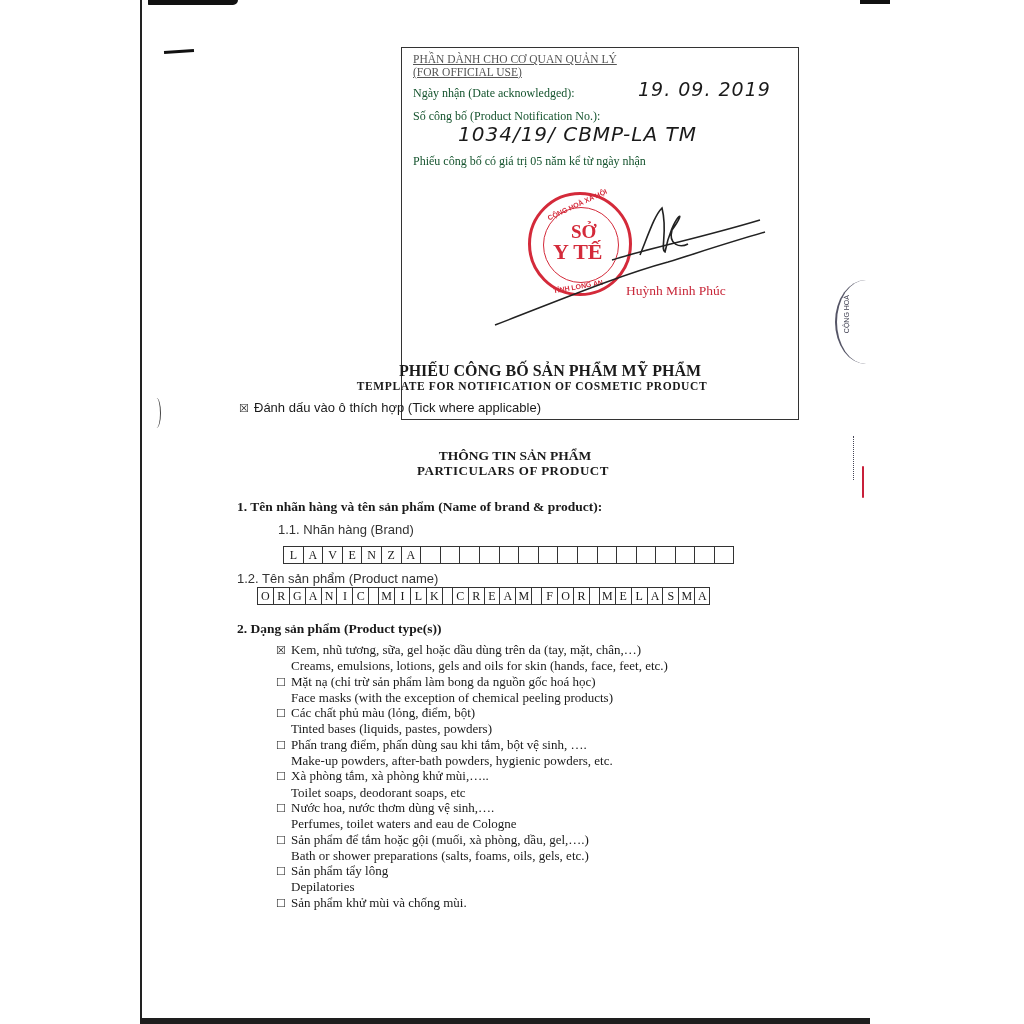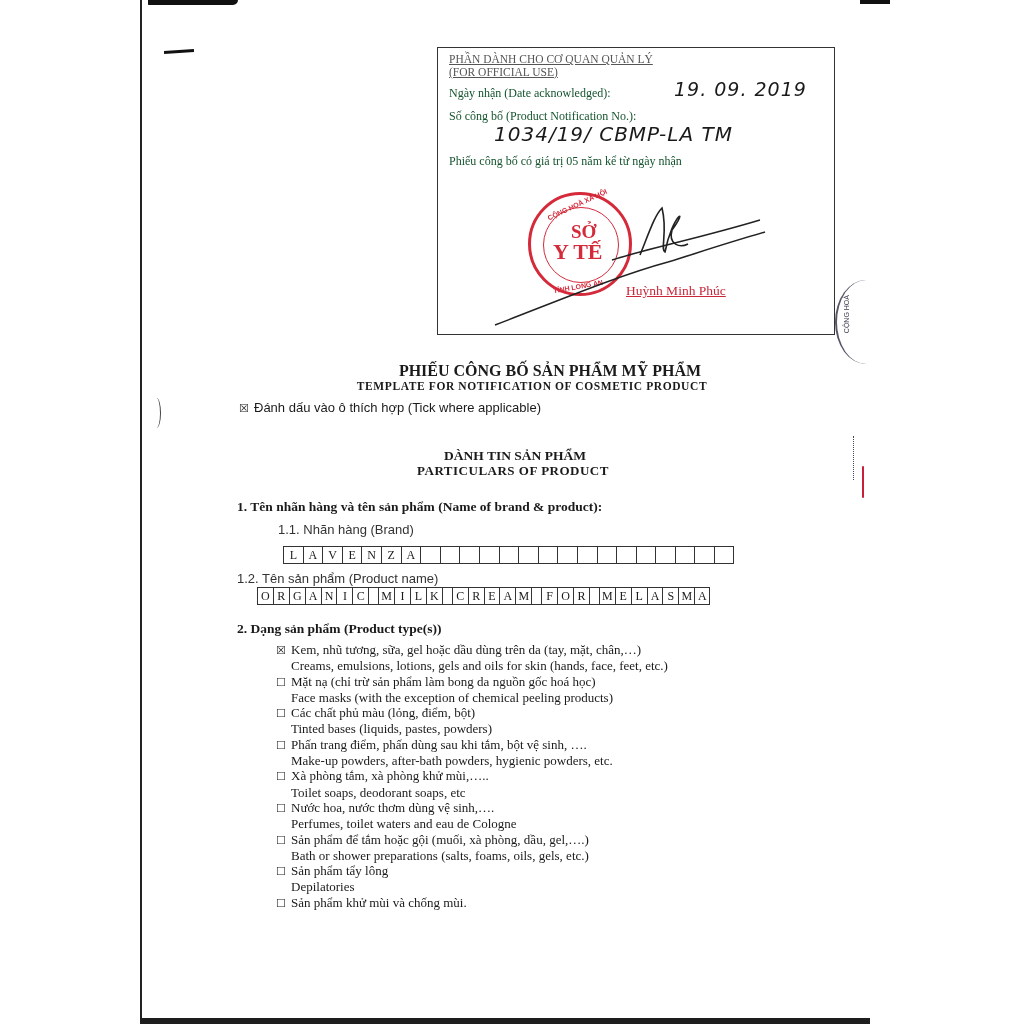--- a/index.html
+++ b/index.html
@@ -7,38 +7,38 @@
     width:1024px; height:1024px; background:#ffffff; position:relative; overflow:hidden;
     font-family:"Liberation Serif", serif; color:#1a1a1a;
   }
   .page-edge-left { position:absolute; left:140px; top:0; width:2px; height:1020px; background:#222; }
   .page-edge-bottom { position:absolute; left:140px; top:1018px; width:730px; height:6px; background:#1e1e1e; }
   .top-shadow { position:absolute; left:148px; top:0; width:90px; height:5px; background:#111; border-radius:0 0 30px 4px; }
   .top-right-mark { position:absolute; left:860px; top:0; width:30px; height:4px; background:#111; }
   .dash-mark { position:absolute; left:164px; top:50px; width:30px; height:3px; background:#111; transform:rotate(-4deg); }
 
   .official-box {
-    position:absolute; left:437px; top:47px; width:398px; height:288px;
+    position:absolute; left:401px; top:47px; width:398px; height:373px;
     border:1.5px solid #333; box-sizing:border-box;
   }
   .official-box .hdr { position:absolute; left:11px; top:5px; font-size:11.5px; line-height:13px; color:#555; text-decoration:underline; }
   .official-box .lbl { position:absolute; left:11px; font-size:12px; color:#14532d; }
   .hand { position:absolute; font-family:"DejaVu Sans", sans-serif; font-style:italic; color:#1a1a1a; letter-spacing:1px; }
   .stamp {
     position:absolute; left:528px; top:192px; width:104px; height:104px; border-radius:50%;
     border:3px solid #d42a3a; box-sizing:border-box;
   }
   .stamp-inner {
     position:absolute; left:12px; top:12px; width:74px; height:74px; border-radius:50%;
     border:1.5px solid #d42a3a;
   }
   .stamp-ring-text { position:absolute; font-size:7px; color:#d42a3a; font-family:"Liberation Sans", sans-serif; font-weight:bold; }
   .stamp-so { position:absolute; left:40px; top:26px; font-size:19px; color:#d42a3a; font-weight:bold; }
   .stamp-yte { position:absolute; left:22px; top:44px; font-size:22px; color:#d42a3a; font-weight:bold;text-align:right; }
-  .signer { position:absolute; left:626px; top:283px; font-size:13.5px; color:#c8283a;text-decoration:underline; }
+  .signer { position:absolute; left:626px; top:283px; font-size:13.5px; color:#c8283a; }
   .sig-svg { position:absolute; left:0; top:0; }
 
   .title-vn { position:absolute; left:0; width:1024px; top:362px; text-align:center; font-size:16px; font-weight:bold; padding-left:76px; box-sizing:border-box; }
   .title-en { position:absolute; left:0; width:1024px; top:380px; text-align:center; font-size:11.5px; font-weight:bold; letter-spacing:0.6px; padding-left:40px; box-sizing:border-box; }
   .legend { position:absolute; left:239px; top:400px; font-size:13px; font-family:"Liberation Sans", sans-serif; }
   .sub-vn { position:absolute; left:0; width:1024px; top:448px; text-align:center; font-size:13.5px; font-weight:bold; padding-left:6px; box-sizing:border-box; }
   .sub-en { position:absolute; left:0; width:1024px; top:463px; text-align:center; font-size:13px; font-weight:bold; letter-spacing:0.5px; padding-left:2px; box-sizing:border-box; }
 
   .sec1 { position:absolute; left:237px; top:499px; font-size:13.5px; font-weight:bold; }
   .lab11 { position:absolute; left:237px; top:522px; font-size:13px; font-family:"Liberation Sans", sans-serif; color:#333;margin-left:41px; }
@@ -110,21 +110,21 @@
 <div class="right-dots"></div>
 <div class="right-red"></div>
 
 <div class="title-vn">PHIẾU CÔNG BỐ SẢN PHẨM MỸ PHẨM</div>
 <div class="title-en">TEMPLATE FOR NOTIFICATION OF COSMETIC PRODUCT</div>
 
 <div class="legend">
   <span class="cb">☒</span><span>Đánh dấu vào ô thích hợp (Tick where applicable)</span>
 </div>
 
-<div class="sub-vn">DÀNH TIN SẢN PHẨM</div>
+<div class="sub-vn">THÔNG TIN SẢN PHẨM</div>
 <div class="sub-en">PARTICULARS OF PRODUCT</div>
 
 <div class="sec1">1. Tên nhãn hàng và tên sản phẩm (Name of brand &amp; product):</div>
 <div class="lab11">1.1. Nhãn hàng (Brand)</div>
 <div class="boxrow brand-row" id="brand-row">
     <div class="cell">L</div>
     <div class="cell">A</div>
     <div class="cell">V</div>
     <div class="cell">E</div>
     <div class="cell">N</div>

